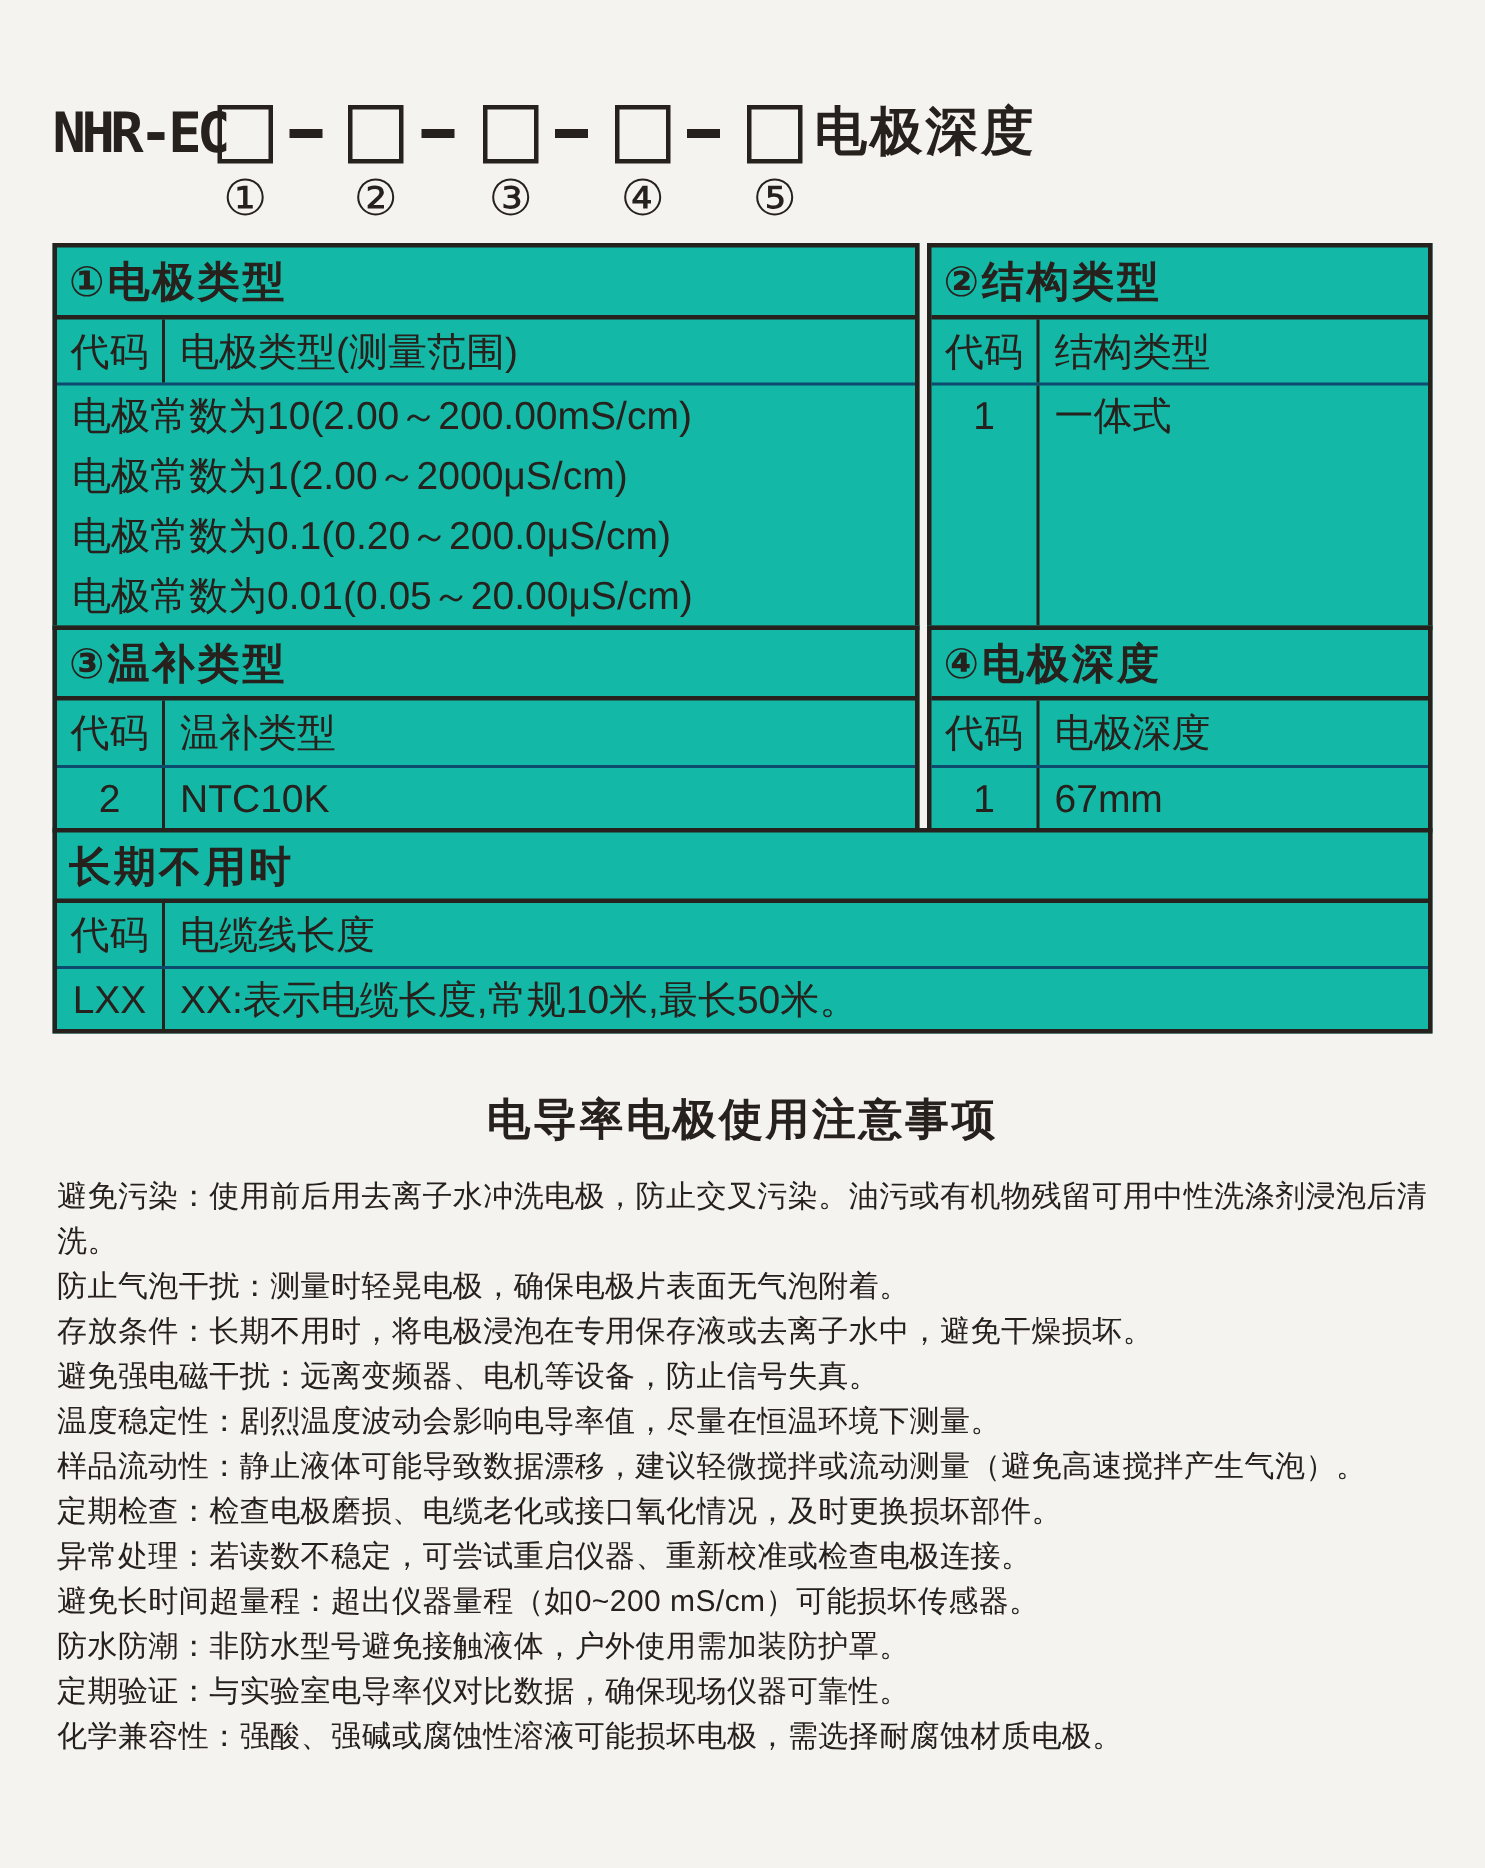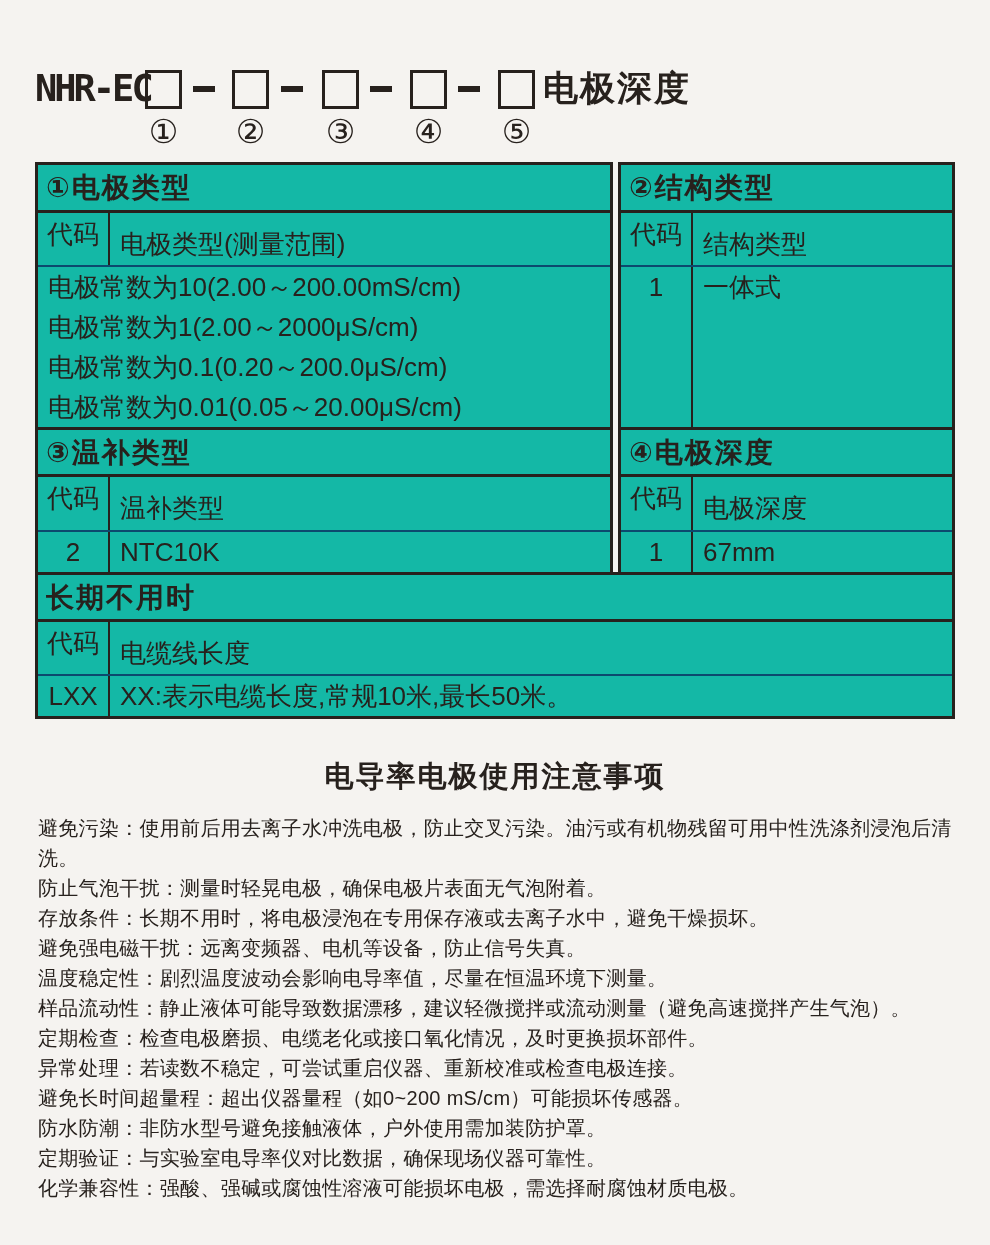--- a/index.html
+++ b/index.html
@@ -33,21 +33,21 @@
   .sec { border:3px solid #27211d; display:flex; flex-direction:column; background:#14b8a6; box-sizing:border-box; }
   .sec-left { width:578px; flex:none; }
   .sec-right { flex:1; }
   .sec-full { width:100%; }
   .sec-title {
     font-weight:bold; font-size:28px; letter-spacing:2px;
     padding:6px 8px 5px 8px; border-bottom:3px solid #27211d; line-height:1.2;
   }
   .chdr { display:flex; font-size:26px; border-bottom:2px solid #0c4a6e; line-height:1.2; }
   .chdr .code-cell { width:70px; flex:none; border-right:2px solid #27211d; text-align:center; padding:6px 0 5px; }
-  .chdr .hdr-cell  { flex:1; padding:16px 2px 5px 10px;border-radius:17px; }
+  .chdr .hdr-cell  { flex:1; padding:6px 2px 5px 10px;border-radius:17px; }
   .sec-body { display:flex; flex:1; font-size:26px; }
   .code-col { width:70px; flex:none; border-right:2px solid #27211d; text-align:center; }
   .code-col .cc { height:40px; line-height:40px; }
   .desc-col { flex:1; padding-left:10px; }
   .desc-col .dc { height:40px; line-height:40px; white-space:nowrap; }
 
   
   .notes-title { margin-top:38px; text-align:center; font-size:29px; font-weight:bold; letter-spacing:2px; }
   .notes { margin:16px 36px 0 38px; font-size:20px; line-height:30px; }
   .note-item { letter-spacing:0.3px; }

